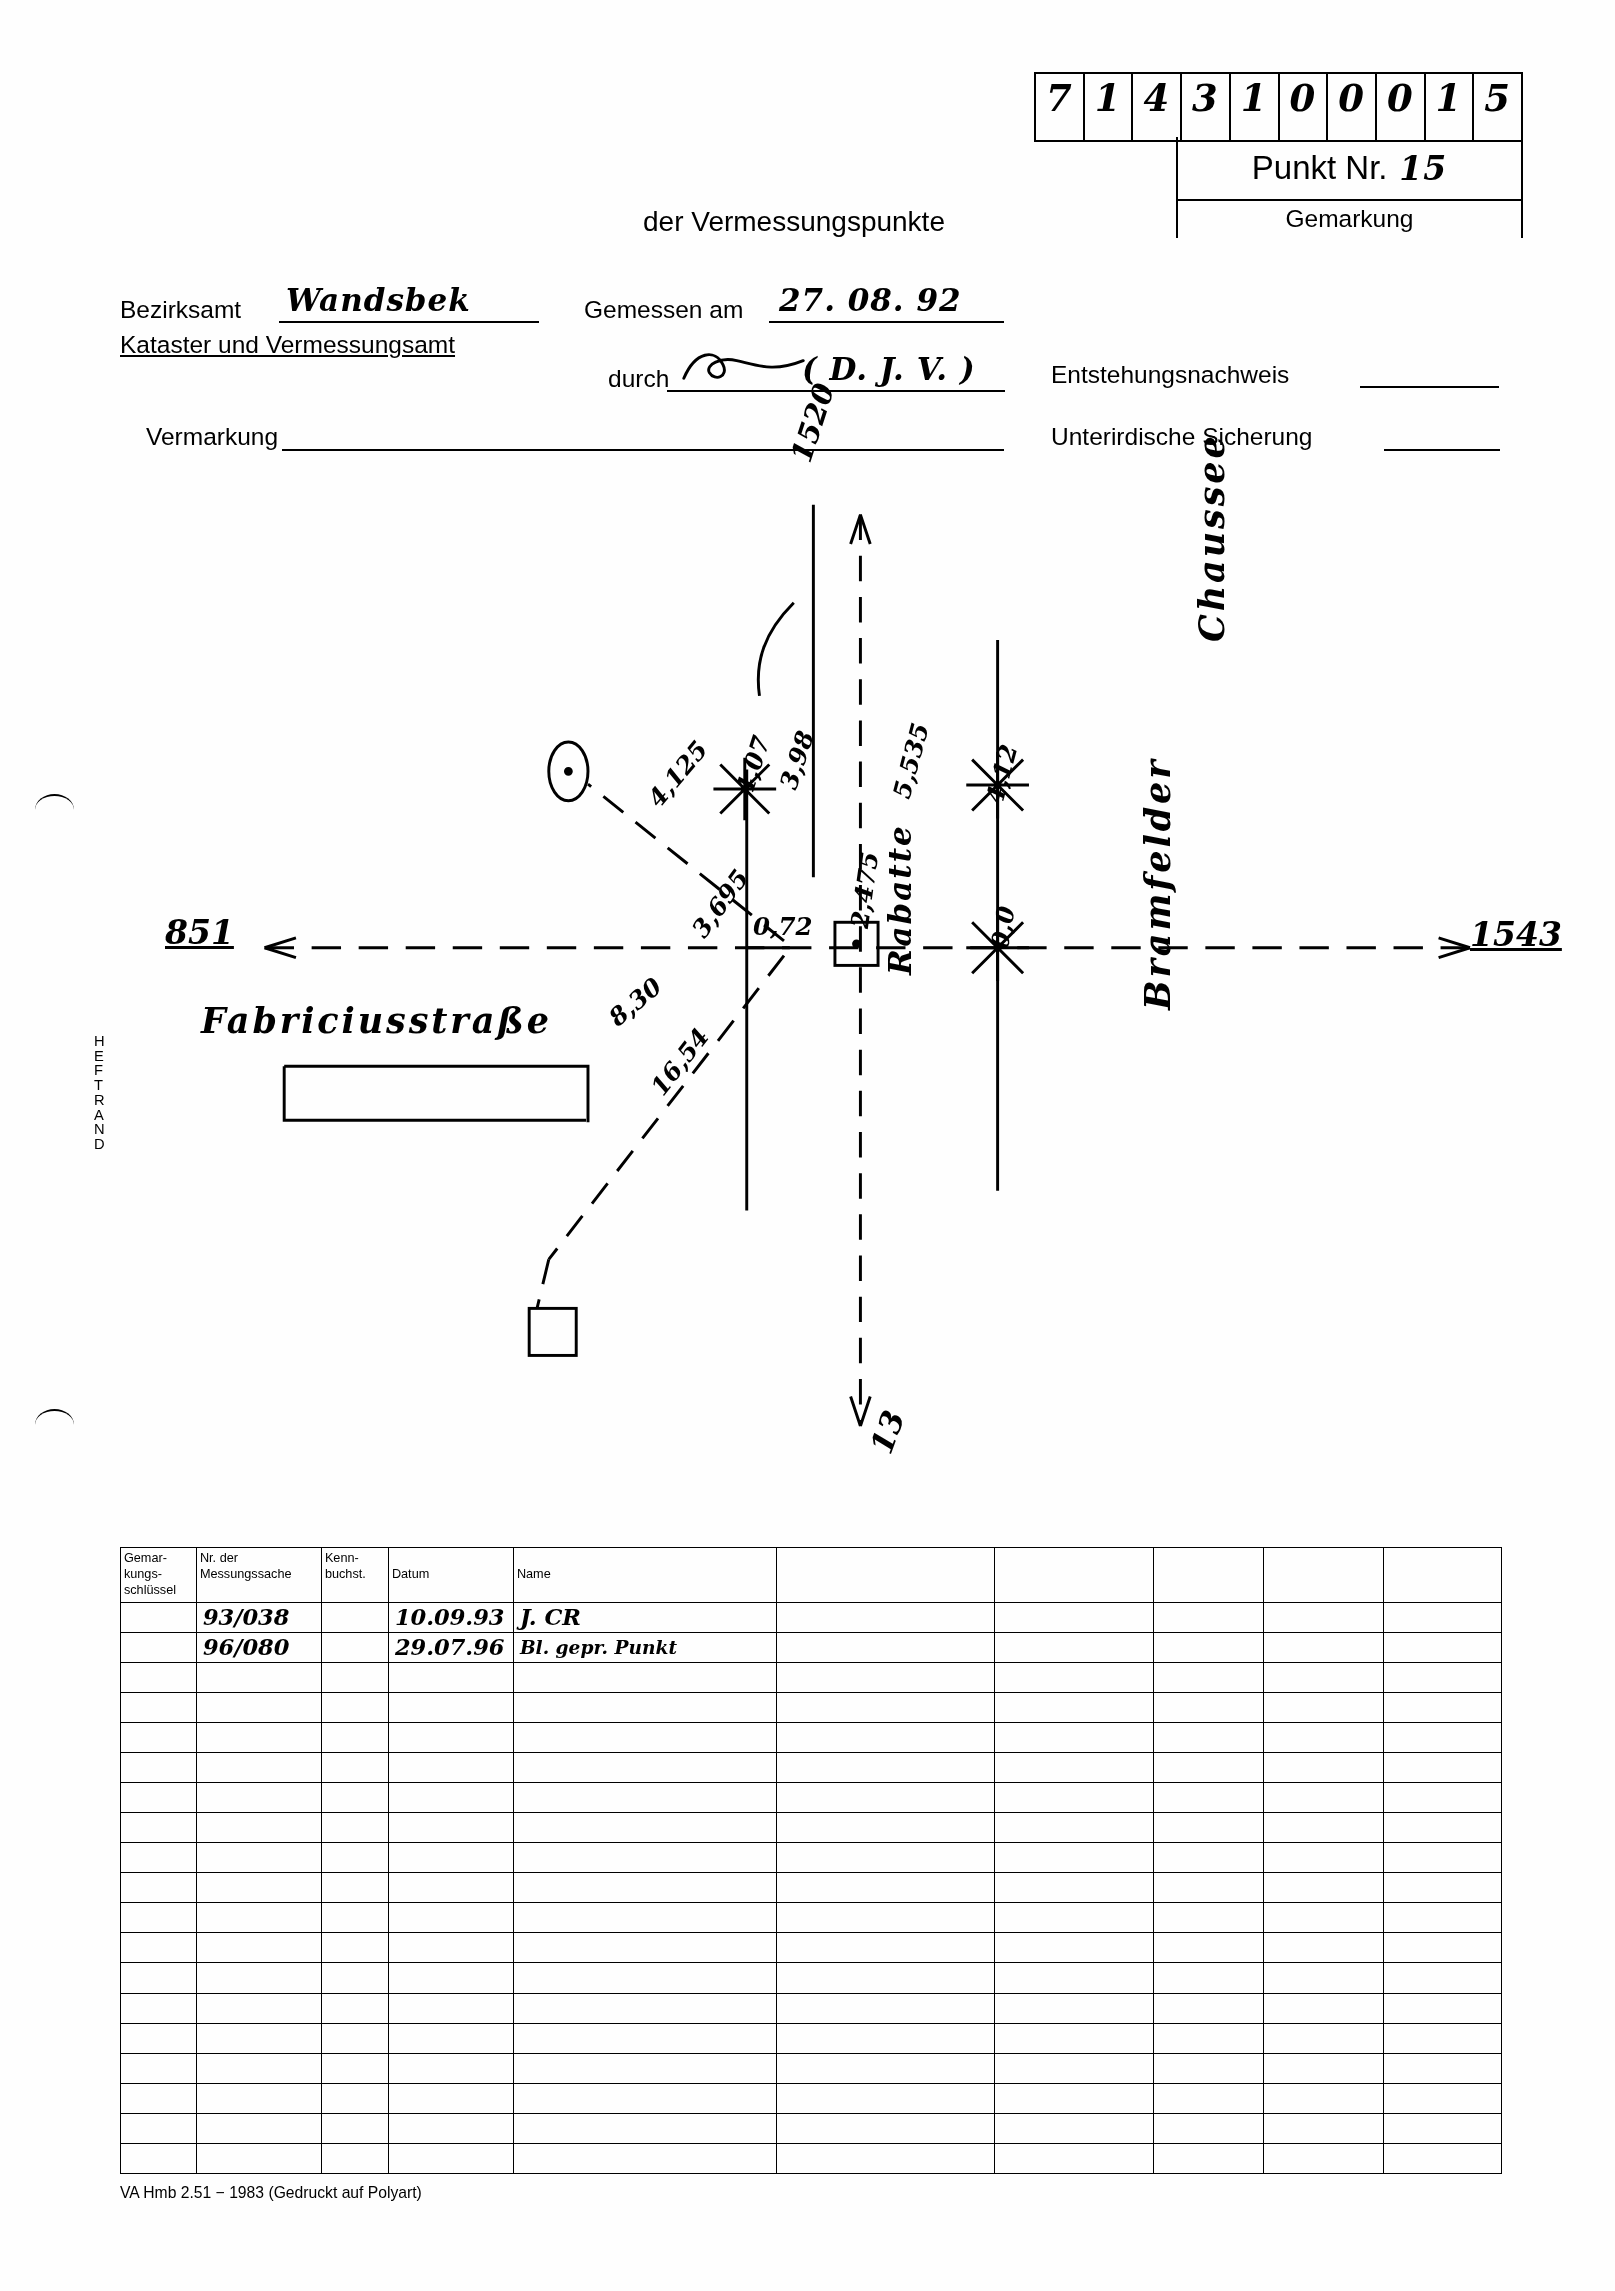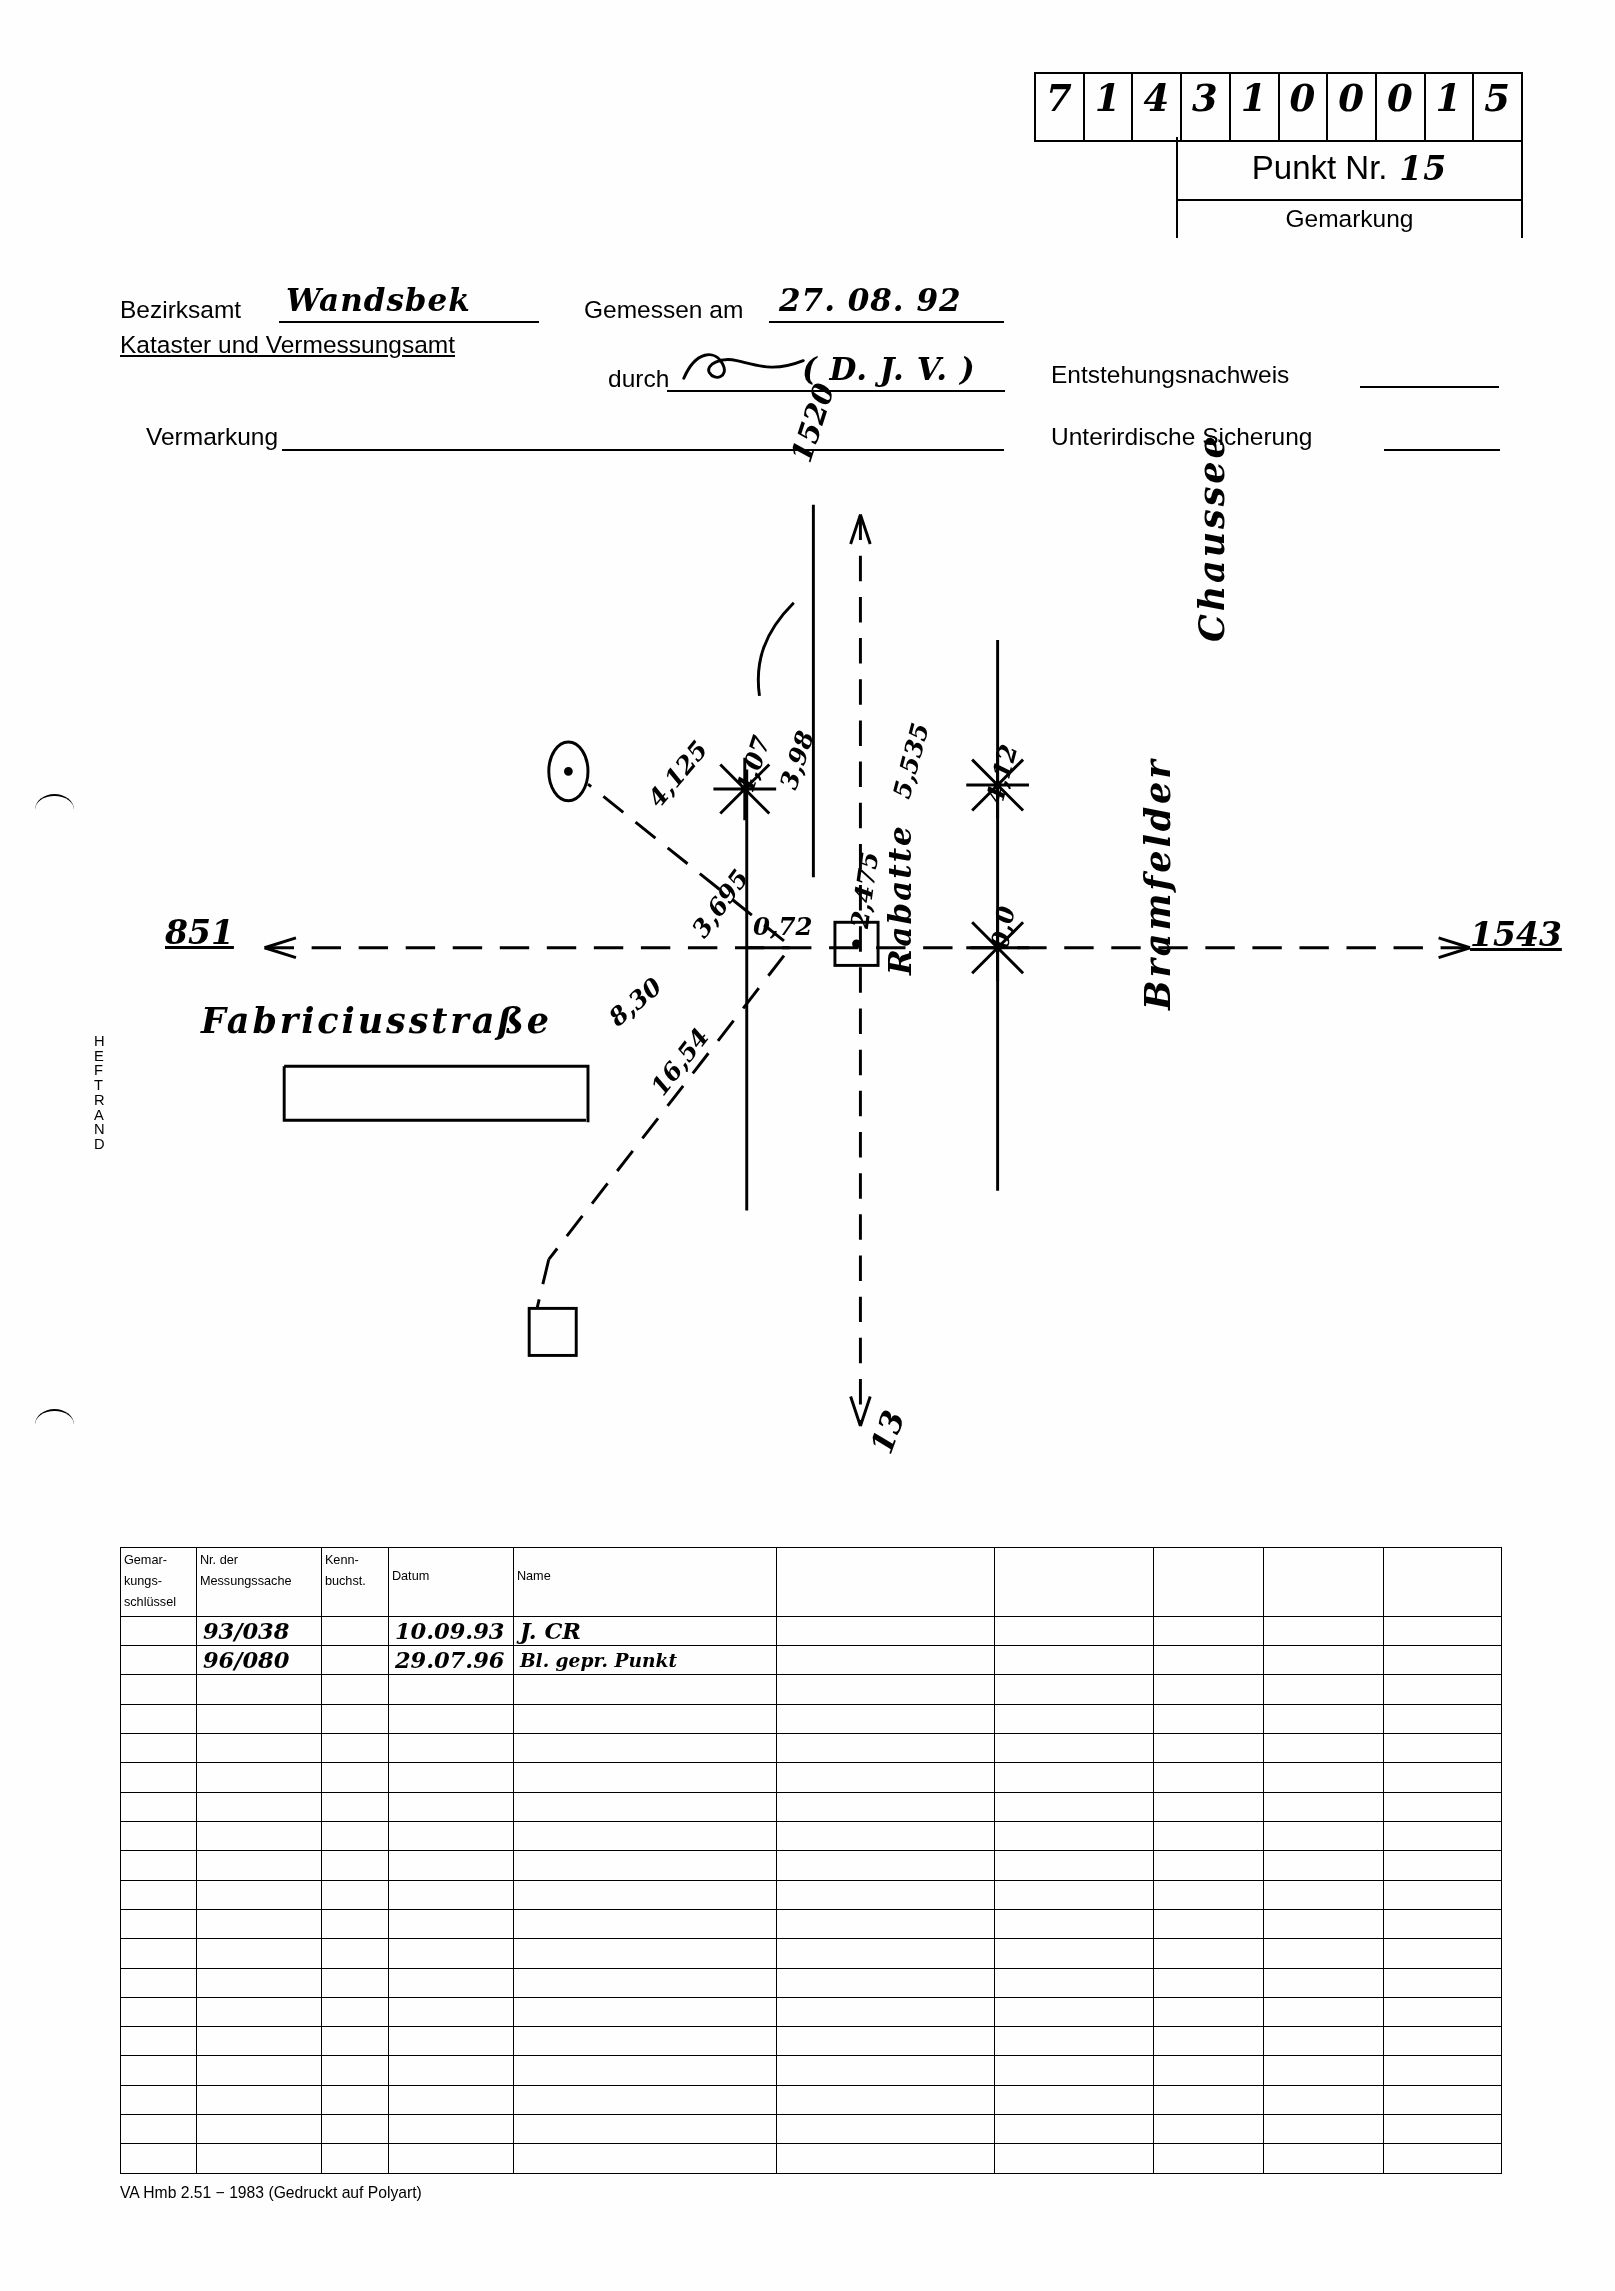--- a/index.html
+++ b/index.html
@@ -167,21 +167,21 @@
     height: 100%;
     table-layout: fixed;
   }
   table.reg td {
     border: 1px solid #000;
     padding: 0;
     height: 28px;
   }
   .hdrcell {
     font-size: 12.7px;
-    line-height: 21px;
+    line-height: 16px;
     vertical-align: top;
     padding: 2px 2.9px !important;
     font-family: "Liberation Sans", sans-serif;
   }
   .entry {
     font-family: "DejaVu Serif", serif;
     font-style: italic;
     font-weight: bold;
     font-size: 22.5px;
     padding-left: 5.9px !important;
@@ -200,20 +200,21 @@
     height: 13.7px;
     border-top: 2px solid #000;
     border-radius: 50%/100% 100% 0 0;
   }
 </style>
 </head>
 <body>
 
 <div class="page">
 
+  <div class="title-sub">der Vermessungspunkte</div>
 
   <div class="numbox">
     <div class="cell">
         <span class="hw digit">7</span>
       </div>
     <div class="cell">
         <span class="hw digit">1</span>
       </div>
     <div class="cell">
         <span class="hw digit">4</span>

